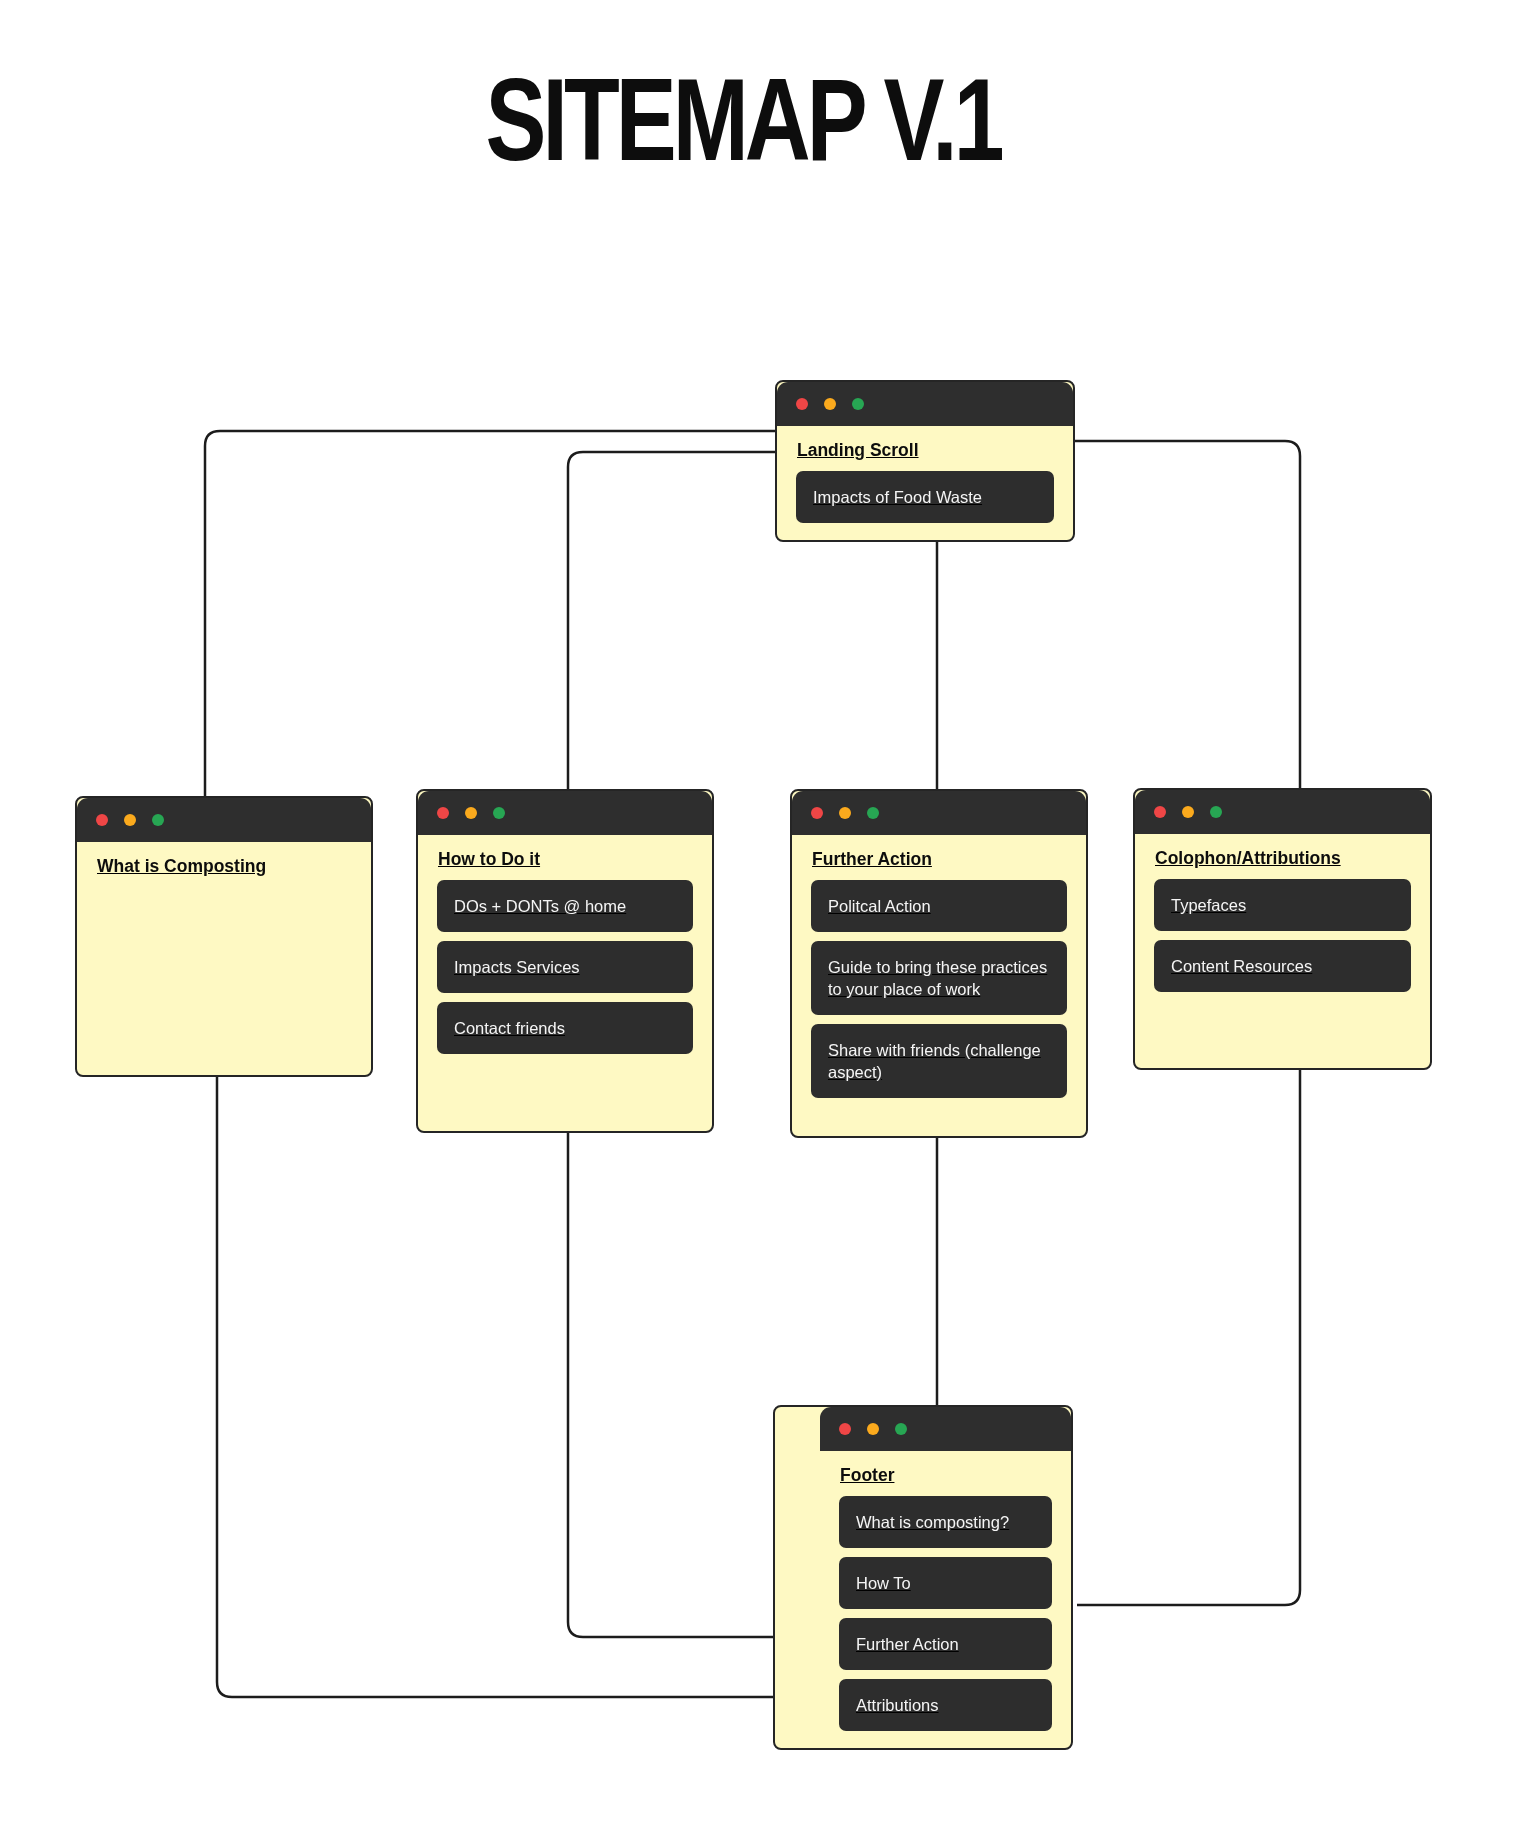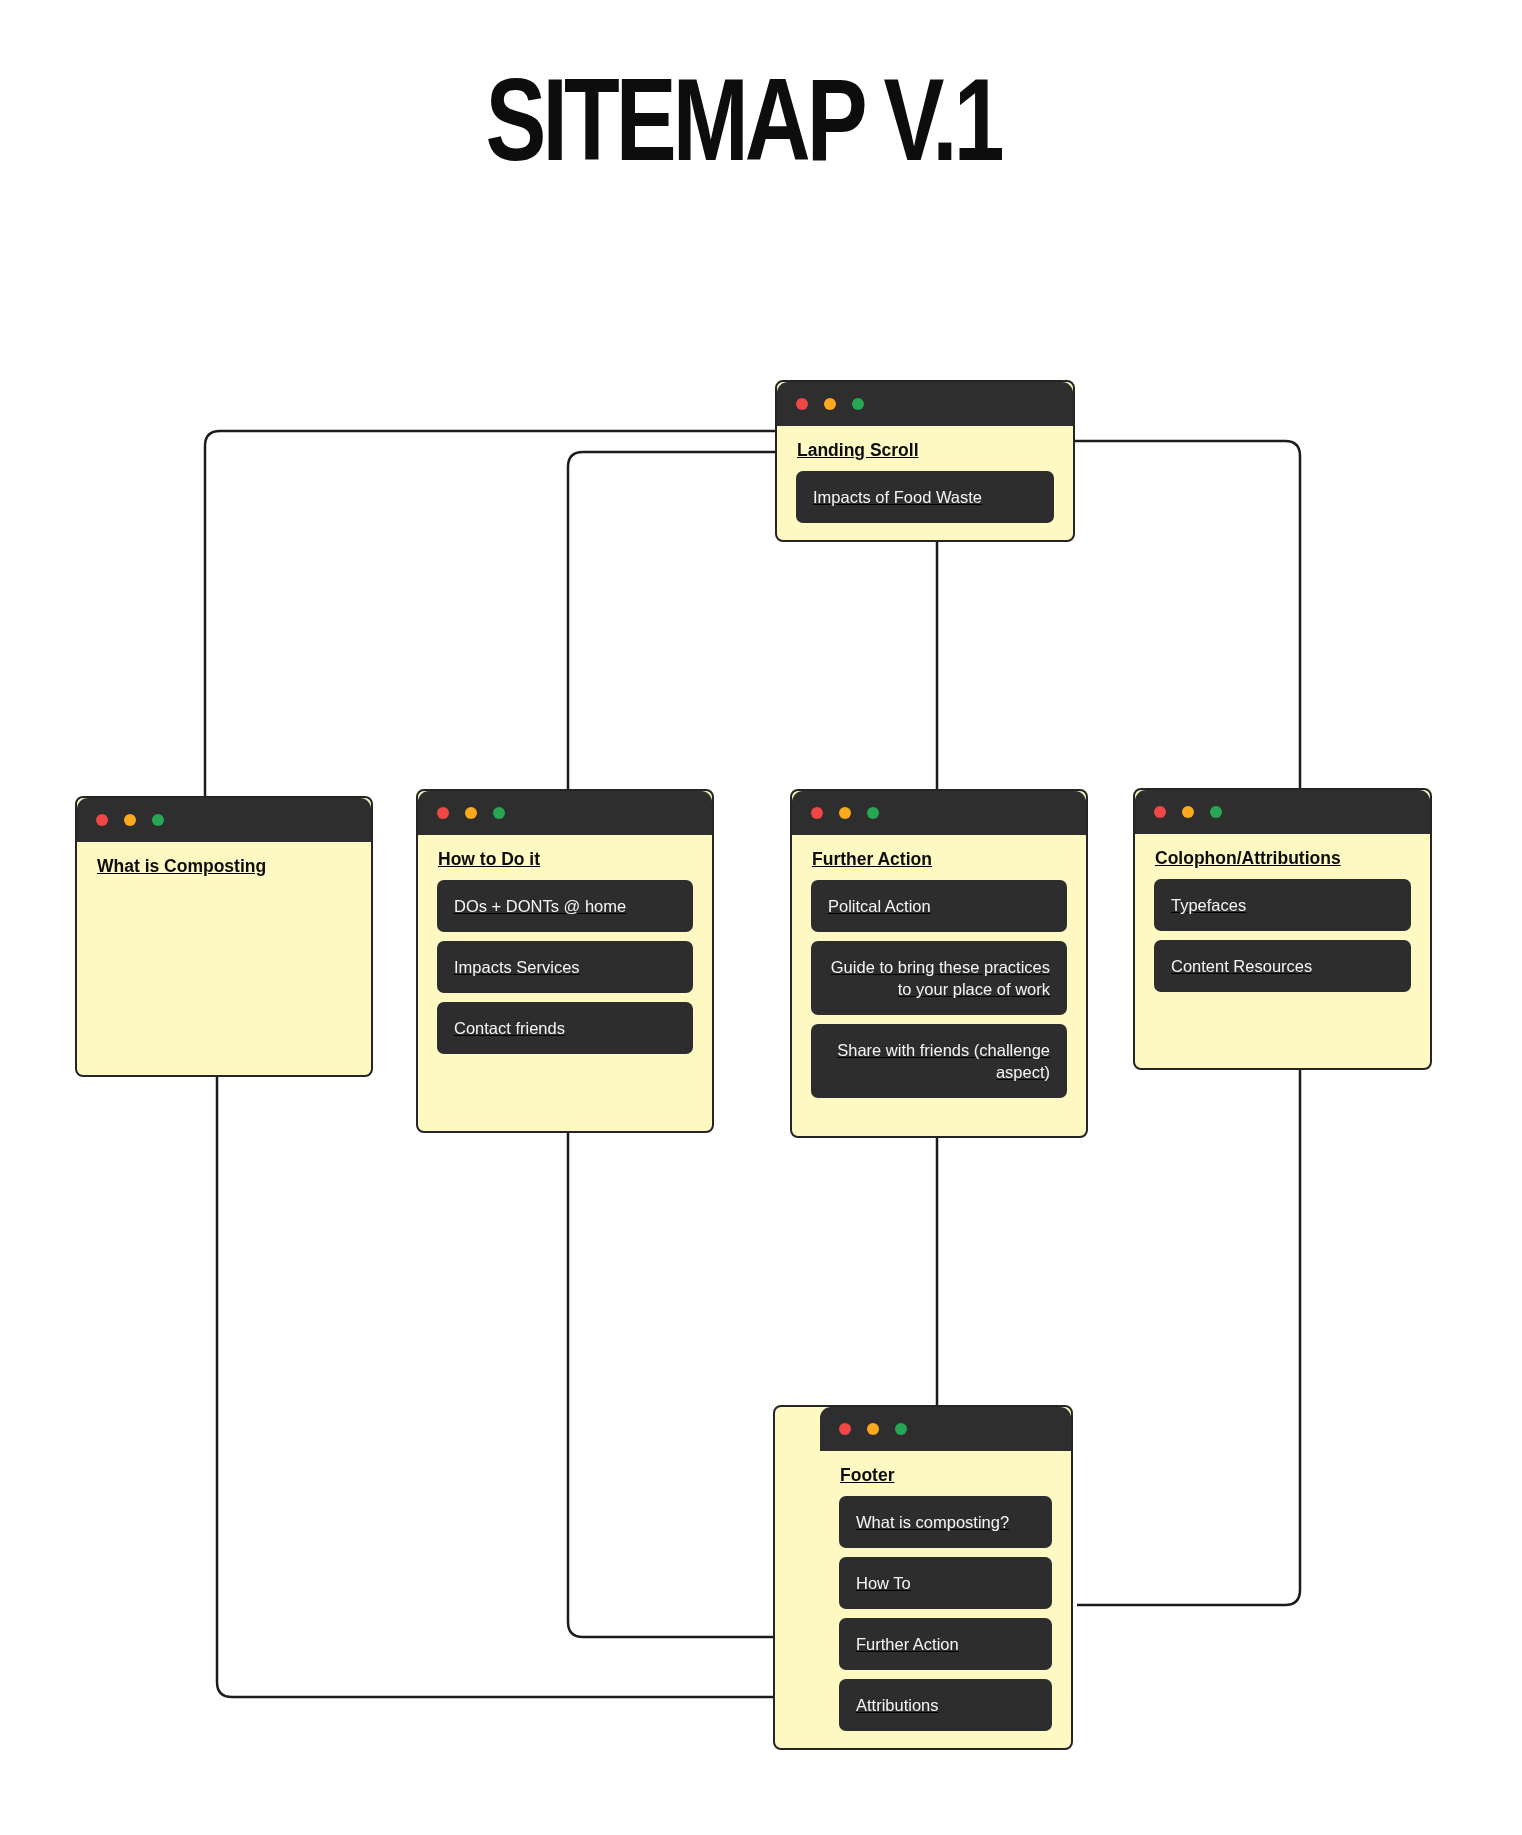--- a/index.html
+++ b/index.html
@@ -60,21 +60,20 @@
     margin:14px 20px 11px;
     font-size:17.5px;
     line-height:20px;
     font-weight:bold;
     color:var(--title-text,#0d0d0d);
   }
   .card-items{
     display:flex;flex-direction:column;
     gap:9px;
     padding:0 19px 16px;
-    text-align:right;
   }
   .item{
     background:var(--button-bg,#2d2d2d);
     color:var(--button-text,#f5f5f5);
     border-radius:7px;
     font-size:16.5px;
     line-height:22px;
     padding:15px 17px;
     box-sizing:border-box;
   }

